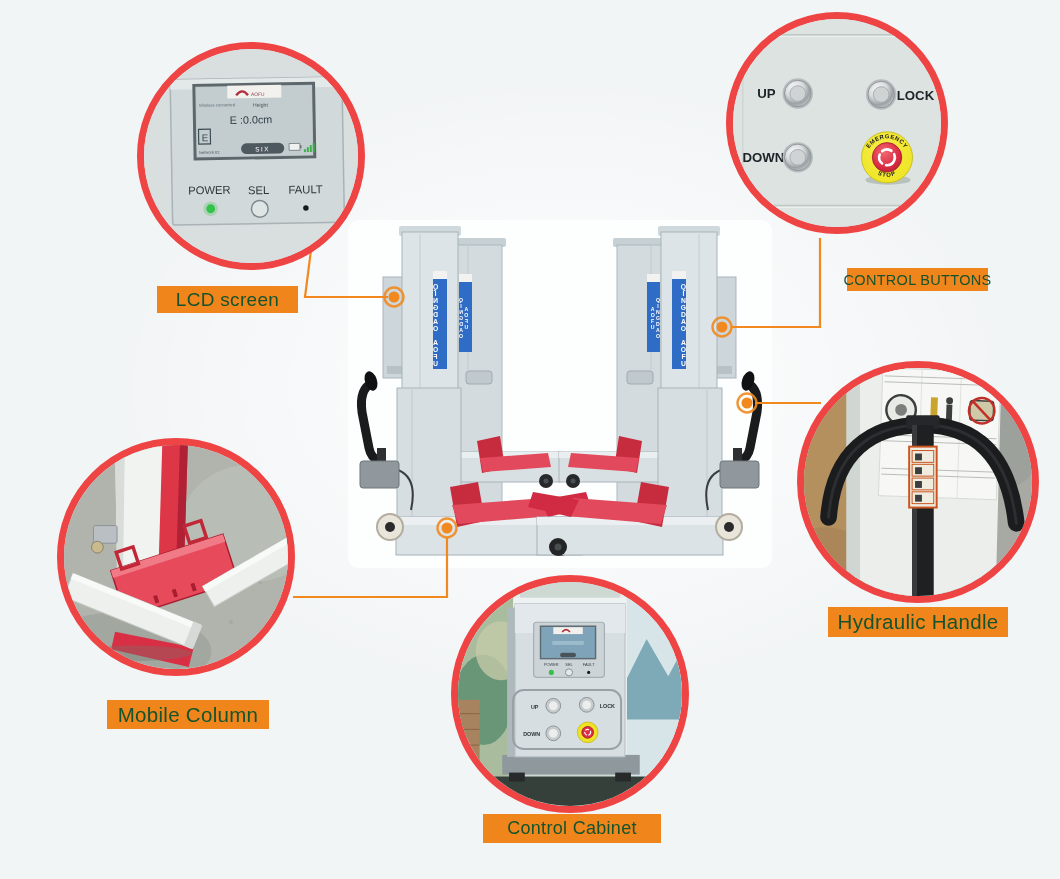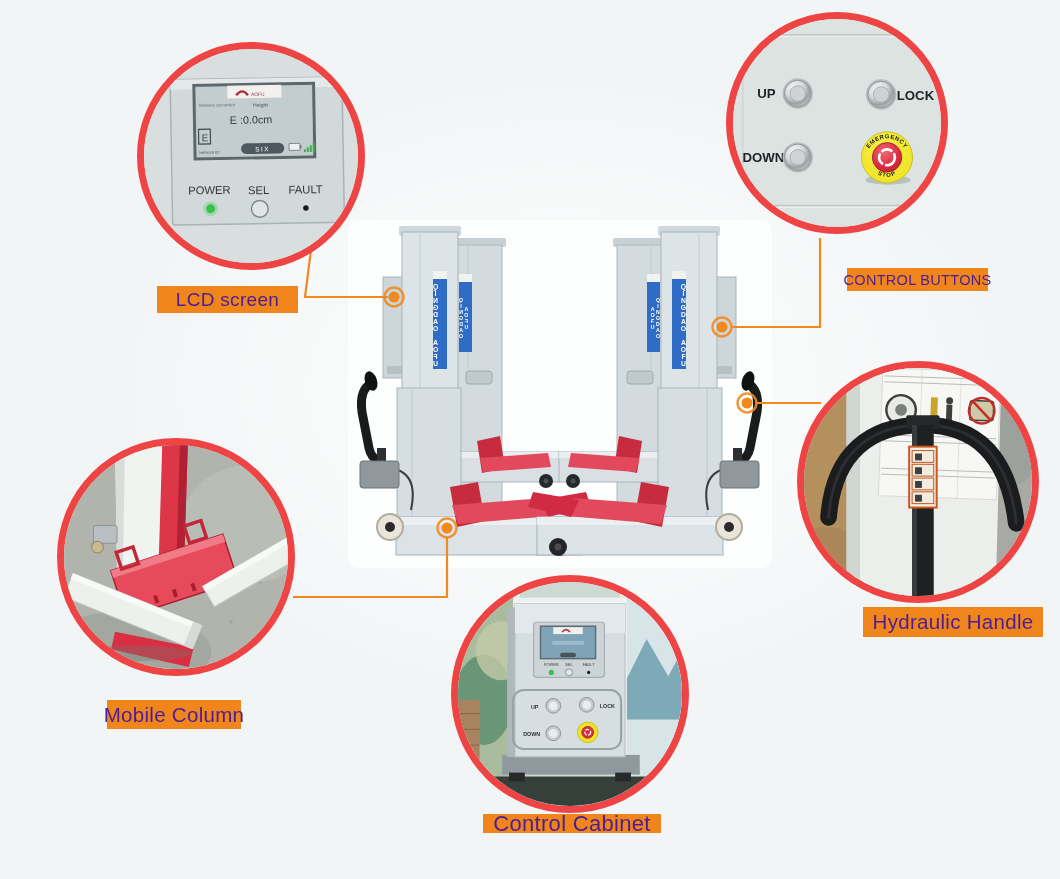--- a/index.html
+++ b/index.html
@@ -19,21 +19,21 @@
   
   .callout-circle{
     position:absolute; border-radius:50%;
     border:7px solid #ef4444; overflow:hidden;
     background:#dfe4e4;
   }
   .callout-circle > svg{ width:100%; height:100%; }
 
   
   .tag{
-    position:absolute; background:#f0851c; color:#4c1d95;
+    position:absolute; background:#f0851c; color:#14532d;
     display:flex; align-items:center; justify-content:center;
     white-space:nowrap; letter-spacing:.3px;
   }
 
   
   .banner-text{
     position:absolute; color:#ffffff; font-weight:bold;
     writing-mode:vertical-rl; text-orientation:upright;
     line-height:1.02; letter-spacing:0; overflow:hidden;
     display:flex; justify-content:center; text-align:center;
@@ -303,21 +303,21 @@
         </g>
         <g fill="#3c3e40">
           <rect x="113" y="87" width="7" height="7"></rect>
           <rect x="113" y="101" width="7" height="7"></rect>
           <rect x="113" y="115" width="7" height="7"></rect>
           <rect x="113" y="129" width="7" height="7"></rect>
         </g>
       </g>
     </svg>
   </div>
-  <div class="tag" style="left:828px; top:607px; width:180px; height:30px; font-size:20.5px;margin-left:35px;">Hydraulic Handle</div>
+  <div class="tag" style="left:828px; top:607px; width:180px; height:30px; font-size:20.5px;">Hydraulic Handle</div>
 
   <div class="callout-circle" style="left:57px; top:438px; width:238px; height:238px;">
     <svg viewBox="0 0 228 228">
       <rect x="0" y="0" width="228" height="228" fill="#b0b4ad"></rect>
       <ellipse cx="60" cy="210" rx="90" ry="40" fill="#9da19a" opacity=".7"></ellipse>
       <ellipse cx="190" cy="80" rx="70" ry="60" fill="#bcc0b9" opacity=".7"></ellipse>
       <g fill="#8f938c" opacity=".35">
         <circle cx="30" cy="100" r="2"></circle>
           <circle cx="60" cy="60" r="1.5"></circle>
           <circle cx="170" cy="180" r="2"></circle>
@@ -357,21 +357,21 @@
         <rect x="0" y="152" width="140" height="6" fill="#f8faf7"></rect>
         <rect x="132" y="152" width="10" height="26" fill="#d5dad6"></rect>
       </g>
       <g transform="rotate(-30 185 130)">
         <rect x="140" y="120" width="100" height="24" fill="#eef0ed" stroke="#c3c9c4" stroke-width="1"></rect>
         <rect x="140" y="120" width="100" height="6" fill="#f8faf7"></rect>
       </g>
       <ellipse cx="70" cy="212" rx="60" ry="8" fill="#70756e" opacity=".35"></ellipse>
     </svg>
   </div>
-  <div class="tag" style="left:107px; top:700px; width:134px; height:29px; font-size:20.5px;">Mobile Column</div>
+  <div class="tag" style="left:107px; top:700px; width:162px; height:29px; font-size:20.5px;">Mobile Column</div>
 
   <div class="callout-circle" style="left:451px; top:575px; width:238px; height:238px;">
     <svg viewBox="0 0 228 228">
       <rect x="0" y="0" width="228" height="228" fill="#cfd9d3"></rect>
 
       <g>
         <rect x="0" y="0" width="62" height="200" fill="#a9bd9e"></rect>
         <ellipse cx="26" cy="120" rx="30" ry="46" fill="#6a9678"></ellipse>
         <ellipse cx="44" cy="70" rx="26" ry="30" fill="#c3c9a8" opacity=".8"></ellipse>
         <rect x="166" y="0" width="62" height="200" fill="#d7e4e8"></rect>
@@ -427,14 +427,14 @@
         <circle cx="97" cy="154" r="7.5" fill="#c6cbcc" stroke="#8e9497" stroke-width="1"></circle>
         <circle cx="97" cy="154" r="4.5" fill="#eceeee"></circle>
         <g>
           <circle cx="132" cy="153" r="10.5" fill="#efe424" stroke="#c9bf25" stroke-width="1"></circle>
           <circle cx="132" cy="153" r="6" fill="#dd2e44" stroke="#9e1b2d" stroke-width="0.8"></circle>
           <circle cx="132" cy="153" r="3" fill="none" stroke="#ffffff" stroke-width="1.2" stroke-dasharray="4 1.6"></circle>
         </g>
       </g>
     </svg>
   </div>
-  <div class="tag" style="left:483px; top:814px; width:178px; height:19px; font-size:22px;">Control Cabinet</div>
+  <div class="tag" style="left:483px; top:814px; width:178px; height:29px; font-size:18px;">Control Cabinet</div>
 </div>
 
 </body></html>

